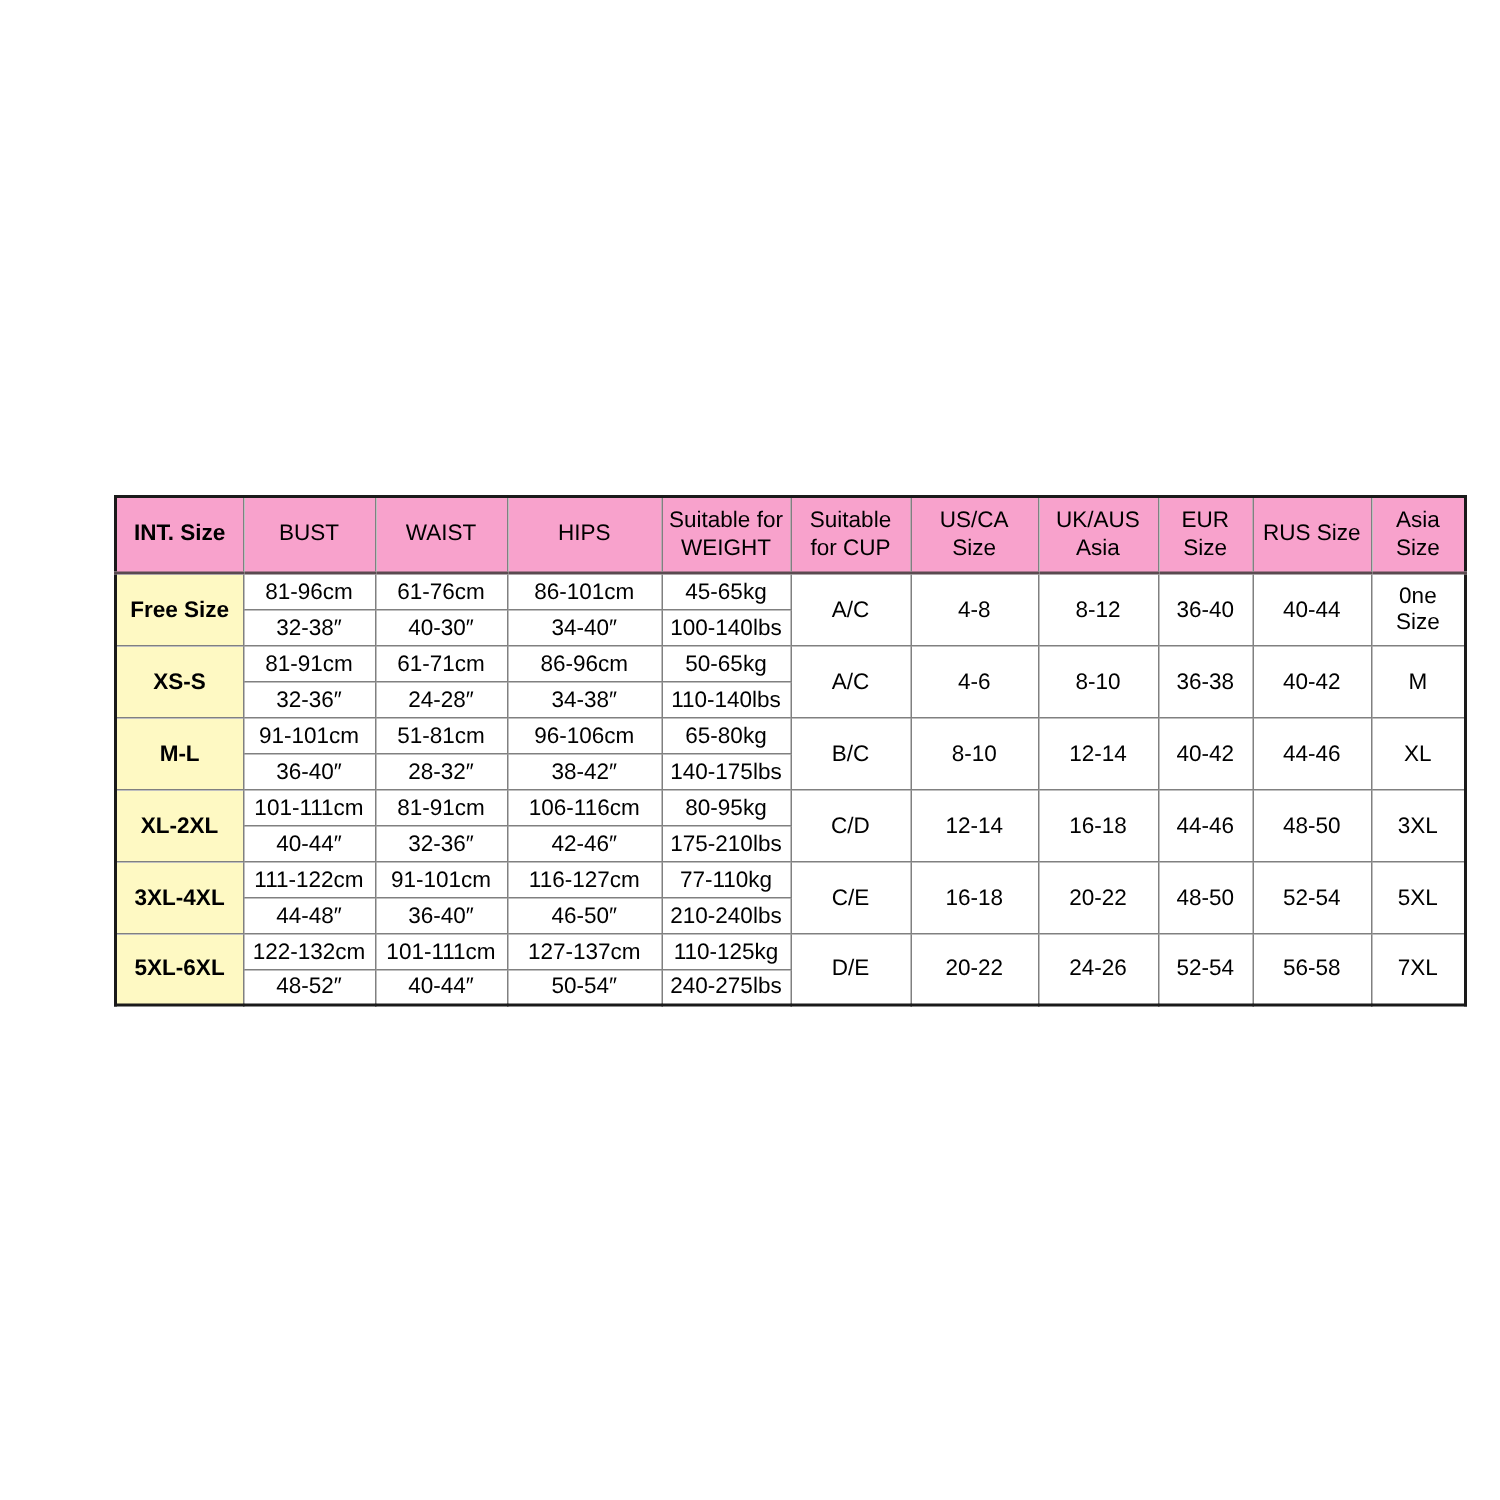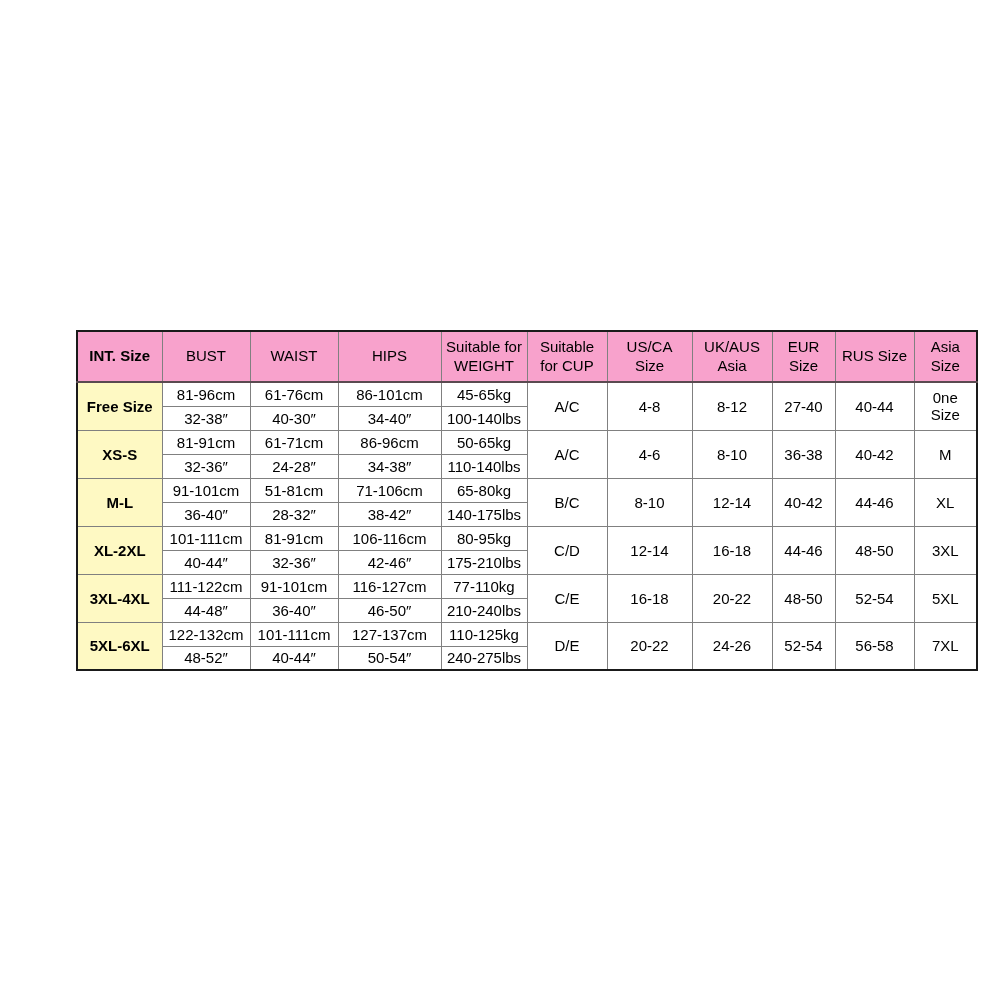--- a/index.html
+++ b/index.html
@@ -71,21 +71,21 @@
     <tbody>
         <tr>
           <th rowspan="2">Free Size</th>
           <td>81-96cm</td>
           <td>61-76cm</td>
           <td>86-101cm</td>
           <td>45-65kg</td>
           <td rowspan="2">A/C</td>
           <td rowspan="2">4-8</td>
           <td rowspan="2">8-12</td>
-          <td rowspan="2">27-40</td>
+          <td rowspan="2">36-40</td>
           <td rowspan="2">40-44</td>
           <td rowspan="2">0ne Size</td>
         </tr>
         <tr>
           <td>32-38″</td>
           <td>40-30″</td>
           <td>34-40″</td>
           <td>100-140lbs</td>
         </tr>
         <tr>
@@ -104,21 +104,21 @@
         <tr>
           <td>32-36″</td>
           <td>24-28″</td>
           <td>34-38″</td>
           <td>110-140lbs</td>
         </tr>
         <tr>
           <th rowspan="2">M-L</th>
           <td>91-101cm</td>
           <td>51-81cm</td>
-          <td>71-106cm</td>
+          <td>96-106cm</td>
           <td>65-80kg</td>
           <td rowspan="2">B/C</td>
           <td rowspan="2">8-10</td>
           <td rowspan="2">12-14</td>
           <td rowspan="2">40-42</td>
           <td rowspan="2">44-46</td>
           <td rowspan="2">XL</td>
         </tr>
         <tr>
           <td>36-40″</td>

